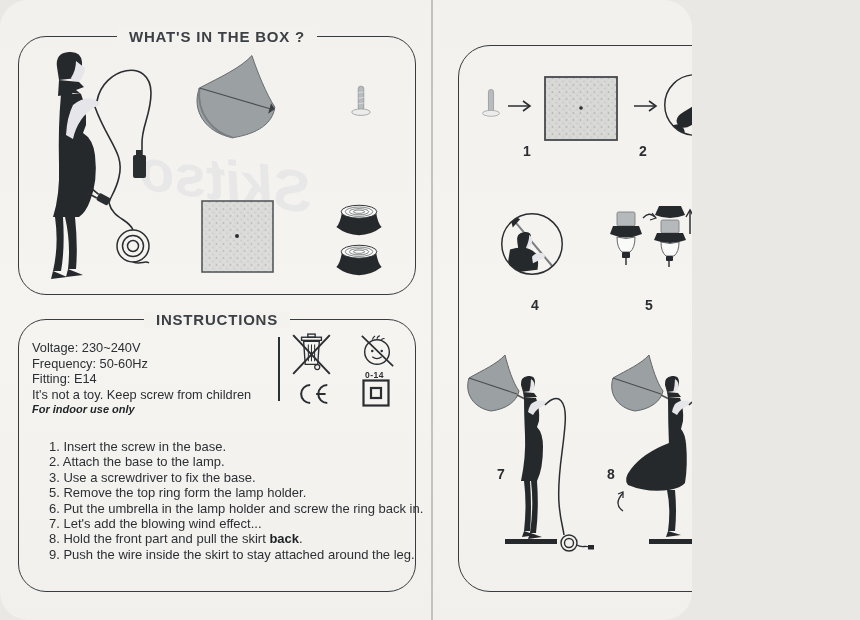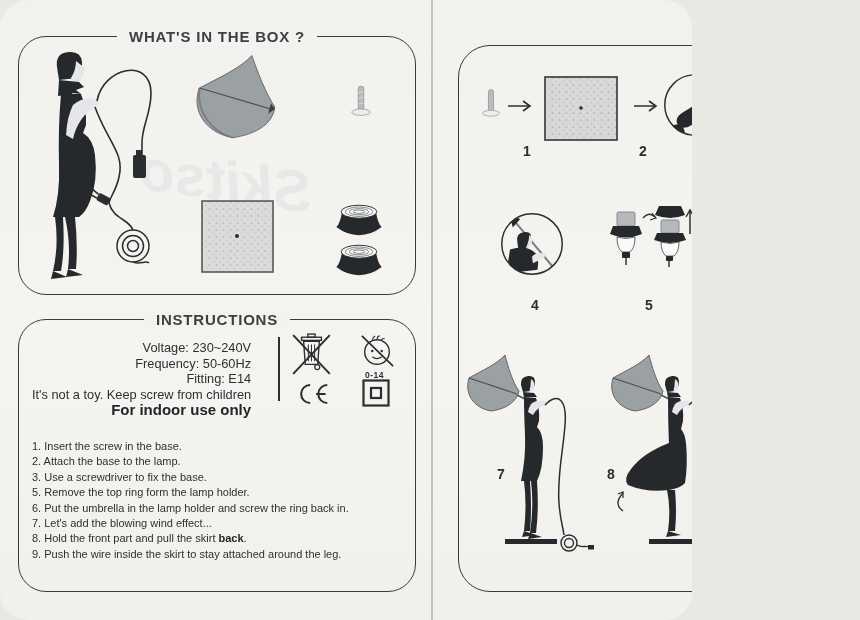--- a/index.html
+++ b/index.html
@@ -3,22 +3,22 @@
 <meta charset="utf-8">
 <style>
   html,body{margin:0;padding:0;}
   body{font-family:"Liberation Sans",sans-serif;background:#e9e8e5;}
   #page{position:relative;width:692px;height:620px;background:linear-gradient(180deg,#f2f1ee 0%,#f5f4f1 55%,#f1f0ed 100%);overflow:hidden;border-radius:28px;}
   .abs{position:absolute;}
   .panel{position:absolute;border:1.6px solid #393c3f;border-radius:28px;}
   .legend{position:absolute;top:0;left:50%;transform:translate(-50%,-52%);background:#f3f2ef;padding:0 12px;font-weight:bold;font-size:15px;letter-spacing:.8px;color:#3c4044;white-space:nowrap;}
   .fold{position:absolute;left:431px;top:0;width:2px;height:620px;background:#c3c2bf;}
   .spec{font-size:12.8px;line-height:15.6px;color:#2c3034;white-space:nowrap;}
-  .specbold{font-size:15px;line-height:15.6px;color:#222629;font-weight:bold;white-space:nowrap;}
-  .steps div{font-size:11px;line-height:15.4px;color:#2c3034;white-space:nowrap;}
+  .specbold{font-size:11px;line-height:15.6px;color:#222629;font-weight:bold;white-space:nowrap;font-style:italic;}
+  .steps div{font-size:13px;line-height:15.4px;color:#2c3034;white-space:nowrap;margin-left:17px;}
   .steps b{color:#1e2225;text-align:right;}
   .lbl{position:absolute;font-weight:bold;font-size:14px;color:#2b2e31;}
   .agelbl{position:absolute;font-weight:bold;font-size:8.5px;color:#2b2e31;letter-spacing:.5px;}
   .vdiv{position:absolute;width:1.5px;background:#2c3034;}
   .wm{position:absolute;font-size:58px;font-style:italic;font-weight:bold;color:rgba(150,160,185,.12);transform:scaleX(-1) rotate(-8deg);pointer-events:none;}
   svg{display:block;}
 </style>
 </head>
 <body>
 
@@ -97,21 +97,21 @@
       <ellipse cx="30" cy="12" rx="22" ry="8" fill="#fcfcfb" stroke="#2b2e31" stroke-width="1.2"></ellipse>
       <ellipse cx="30" cy="12" rx="17" ry="5.8" fill="none" stroke="#6a6d70" stroke-width="1"></ellipse>
       <ellipse cx="30" cy="12" rx="12" ry="3.8" fill="none" stroke="#6a6d70" stroke-width="1"></ellipse>
       <ellipse cx="30" cy="12" rx="7" ry="2" fill="none" stroke="#6a6d70" stroke-width="1"></ellipse>
     </svg>
   </div>
 
   <div class="panel" style="left:18px;top:319px;width:396px;height:271px;">
     <span class="legend">INSTRUCTIONS</span>
 
-    <div class="abs" style="left:13px;top:20px;text-align:right;">
+    <div class="abs" style="left:13px;top:20px;">
       <div class="spec">Voltage: 230~240V</div>
       <div class="spec">Frequency: 50-60Hz</div>
       <div class="spec">Fitting: E14</div>
       <div class="spec">It's not a toy. Keep screw from children</div>
       <div class="specbold">For indoor use only</div>
     </div>
 
     <div class="vdiv" style="left:259px;top:17px;height:64px;"></div>
 
     <svg class="abs" style="left:272px;top:12px;" width="42" height="46" viewBox="0 0 40 44">

